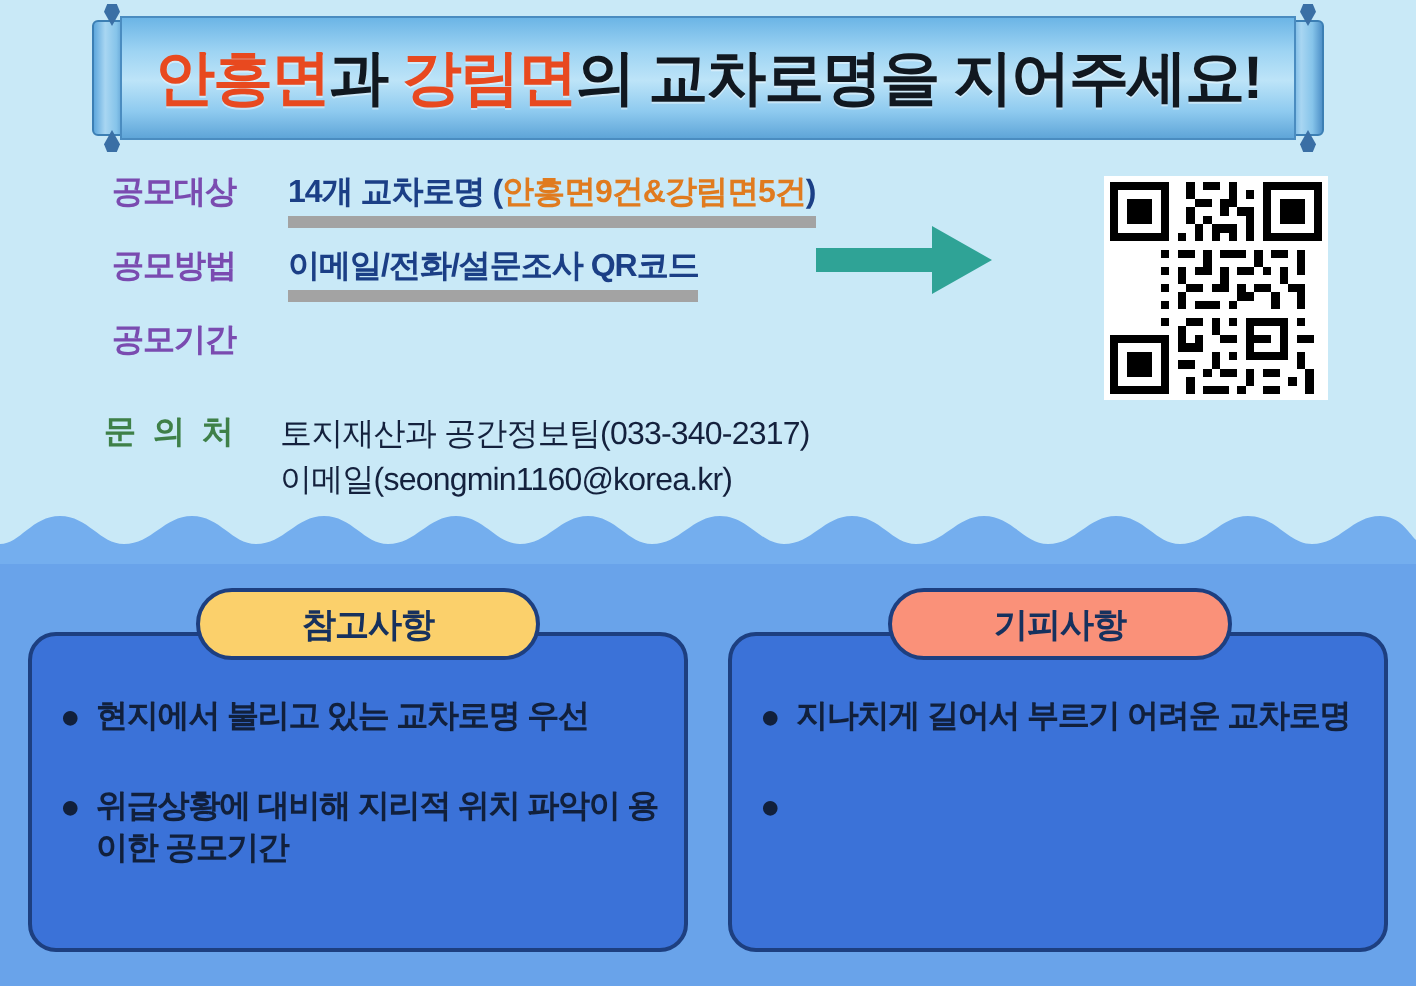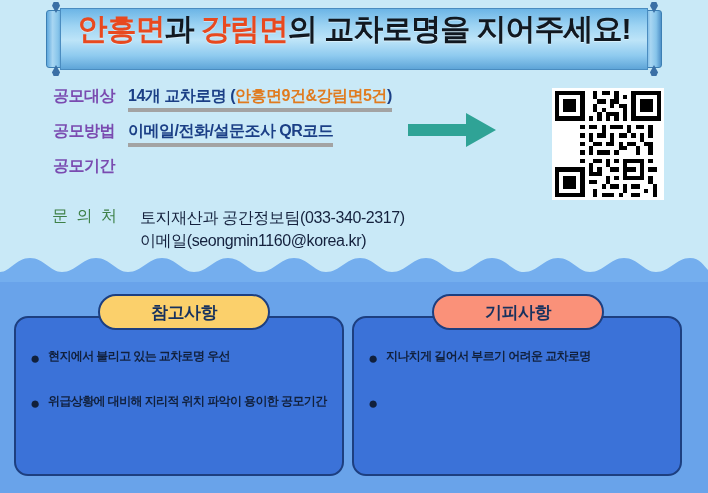--- a/index.html
+++ b/index.html
@@ -33,54 +33,54 @@
     position:absolute; width:8px; height:11px; left:5px;
     background:#3a6fa5;
   }
   .pin.top { top:-9px; clip-path:polygon(50% 100%,0 35%,20% 0,80% 0,100% 35%); }
   .pin.bot { bottom:-9px; clip-path:polygon(50% 0,0 65%,20% 100%,80% 100%,100% 65%); }
 
   #banner {
     position:absolute; left:14px; top:0; width:588px; height:62px;
     background:linear-gradient(to bottom,#6cb5e6 0%,#9ed4f3 28%,#bde4f8 52%,#8ecaef 78%,#5fa5d8 100%);
     border:1px solid #4a8cc0;
-    display:flex; justify-content:center;
+    display:flex; align-items:center; justify-content:center;
   }
   #banner-title {
     font-size:30px; font-weight:bold; color:#111820;
     letter-spacing:-1px; white-space:nowrap;
     text-shadow:0 1px 0 rgba(255,255,255,.45);
   }
   #banner-title .hl { color:#e8491f; }
 
   
-  #info-block { position:absolute; left:40px; top:86px;text-align:center; }
+  #info-block { position:absolute; left:56px; top:86px; }
   .info-row { display:flex; align-items:baseline; margin-bottom:9px; }
   .info-label {
     width:88px; flex:0 0 88px;
     font-size:16px; font-weight:bold; color:#7a4bb0;
     letter-spacing:-0.5px;
   }
   .info-value {
     font-size:16px; font-weight:bold; color:#1b3f86;
     letter-spacing:-0.5px;
-    border-bottom:4px solid #a3a3a3;
+    border-bottom:6px solid #a3a3a3;
     padding-bottom:1px;
     white-space:nowrap;
   }
   .info-value .org { color:#e07b1f; }
 
   
   #contact-block {
     position:absolute; left:52px; top:206px;
     display:flex; align-items:flex-start;
   }
   #contact-label {
     width:88px; flex:0 0 88px;
-    font-size:16px; font-weight:normal; color:#3e8048;
+    font-size:16px; font-weight:bold; color:#3e8048;
     letter-spacing:2px;
   }
   #contact-lines { font-size:16px; font-weight:normal; color:#14213d; line-height:1.45; letter-spacing:-0.4px; }
 
   
   #arrow {
     position:absolute; left:408px; top:113px; width:88px; height:34px;
   }
 
   
@@ -101,41 +101,41 @@
     background:#69a3ea;
   }
 
   .panel {
     position:absolute; top:34px; width:330px; height:160px;
     background:#3b72d8;
     border:2px solid #1d3f80;
     border-radius:14px;
   }
   .panel.left { left:14px; }
-  .panel.right { left:352px; }
+  .panel.right { left:364px; }
 
   .pill {
     position:absolute; top:-24px; height:36px; width:172px;
     border:2px solid #1d3f80;
     border-radius:18px;
     display:flex; align-items:center; justify-content:center;
     font-size:17px; font-weight:bold; color:#16315e;
     letter-spacing:-0.5px;
   }
   .pill.notes { left:82px; background:#fbd06b; }
   .pill.avoid { left:78px; background:#fa9179; }
 
   .bullets { position:absolute; left:14px; top:30px; width:302px; }
   .bullet { display:flex; margin-bottom:22px; }
   .dot {
     flex:0 0 18px; font-size:17px; line-height:1.35; color:#11203c;
     font-weight:bold; text-align:left;
   }
   .btext {
-    font-size:12px; font-weight:bold; color:#11203c;
+    font-size:16px; font-weight:bold; color:#11203c;
     line-height:1.34; letter-spacing:-0.6px;
   }
 </style>
 </head>
 <body>
 
 <div id="top-region">
 
   <div id="banner-wrap">
     <div class="scroll-end left">

